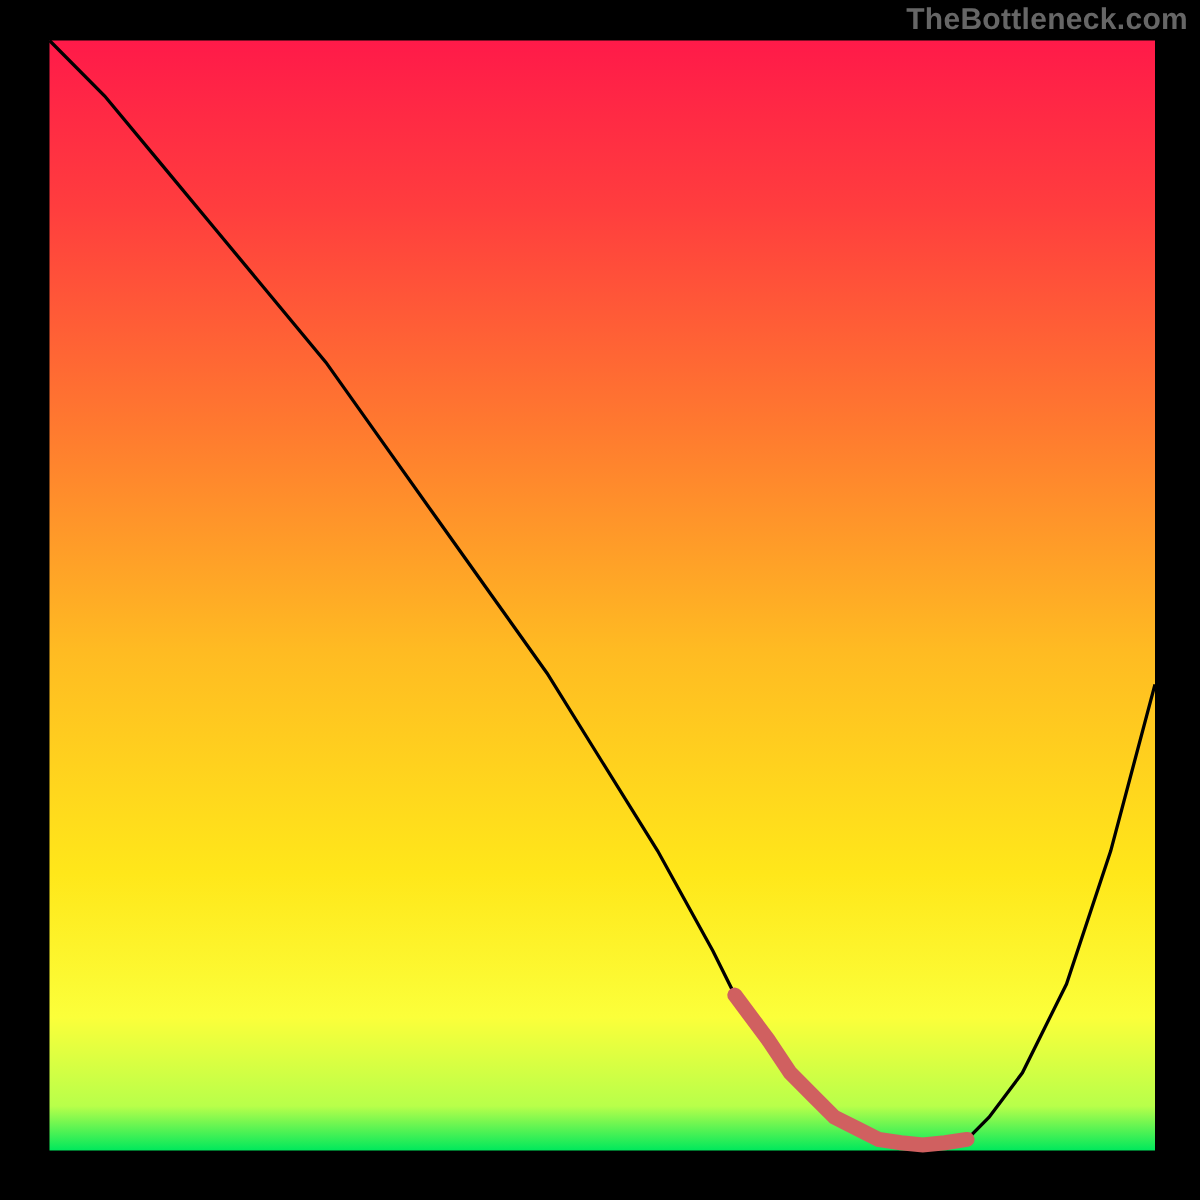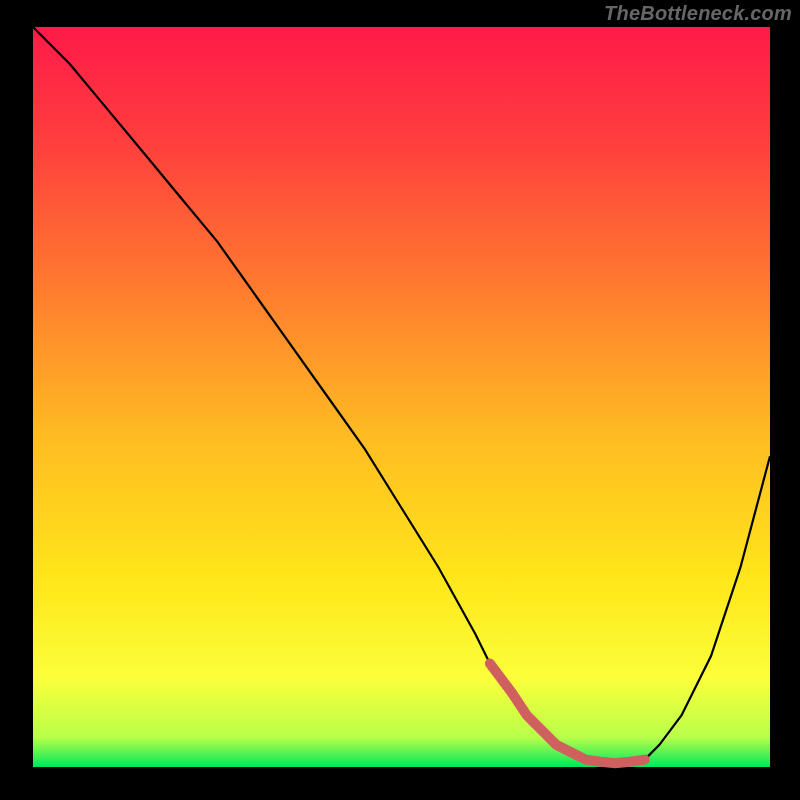--- a/index.html
+++ b/index.html
@@ -8,21 +8,20 @@
     width: 800px;
     height: 800px;
     background: #000000;
     font-family: Arial, Helvetica, sans-serif;
     overflow: hidden;
   }
   .container {
     position: relative;
     width: 800px;
     height: 800px;
-    font-style: italic;
   }
   .watermark {
     position: absolute;
     top: 2px;
     right: 8px;
     color: #666666;
     font-size: 20px;
     font-weight: bold;
     letter-spacing: 0.2px;
     z-index: 10;

